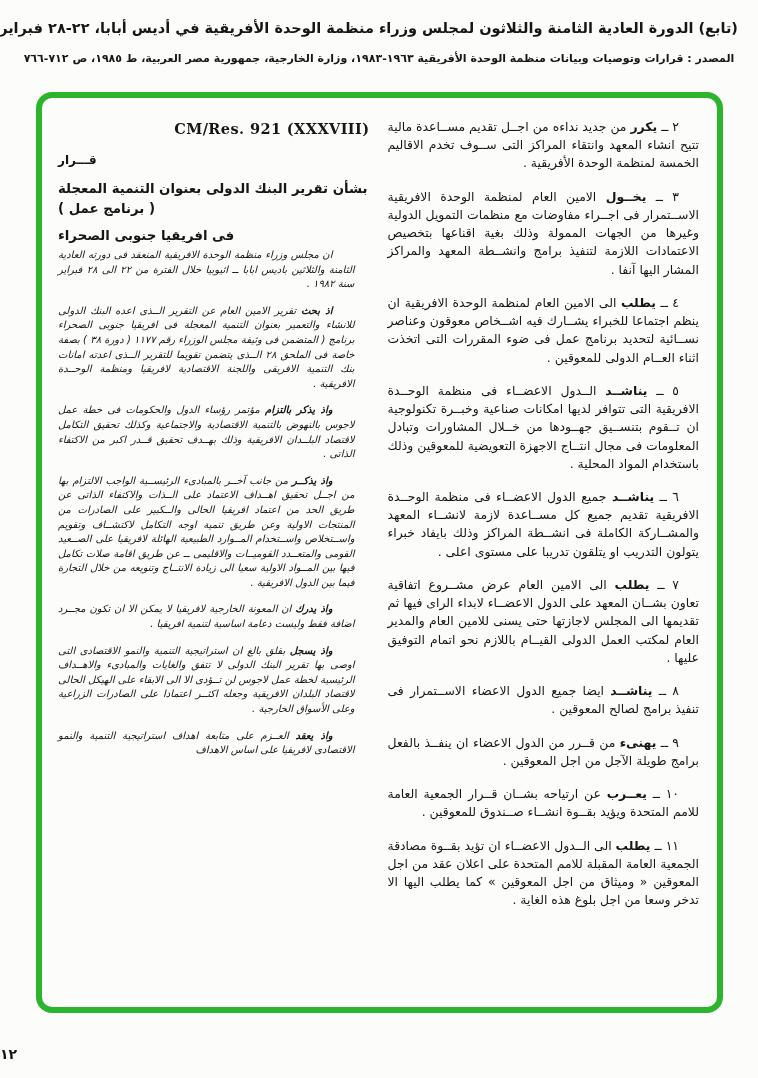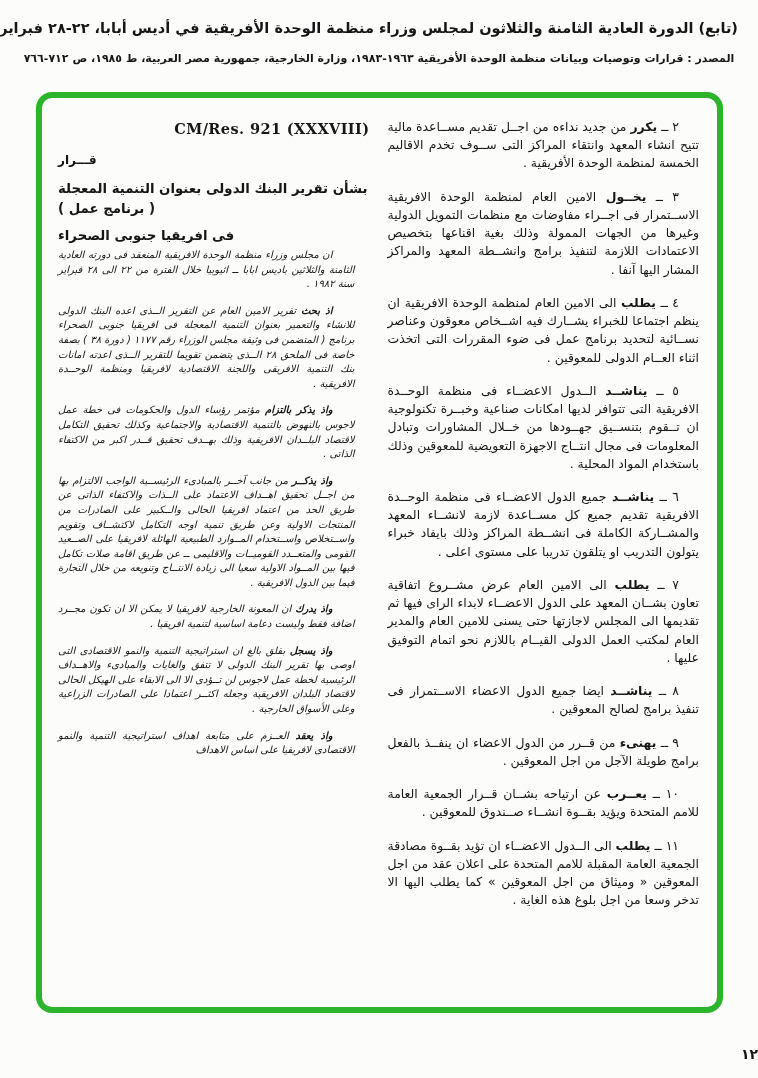--- a/index.html
+++ b/index.html
@@ -39,21 +39,21 @@
   .t-word{text-align:left;font-weight:bold;font-size:12px;margin:6px 0 14px 0;letter-spacing:2px;}
   .t-line{text-align:left;font-weight:bold;font-size:13.3px;margin:5px 0;}
   .t-gap{margin-bottom:12px;}
   .par{
     font-size:10px;line-height:1.46;text-align:justify;
     text-indent:22px;margin:0 15px 12px 0;font-style:italic;
   }
   .par b{font-weight:bold;}
   .pageno{
     position:absolute;bottom:16px;left:0;right:0;
-    text-align:right;font-weight:bold;font-size:14px;letter-spacing:3px;
+    text-align:left;font-weight:bold;font-size:14px;letter-spacing:3px;
   }
 </style>
 </head>
 <body>
 
 <div class="page">
 
   <div class="header">
     <div class="h1">(تابع) الدورة العادية الثامنة والثلاثون لمجلس وزراء منظمة الوحدة الأفريقية في أديس أبابا، ٢٢-٢٨ فبراير ١٩٨٢</div>
     <div class="h2">المصدر : قرارات وتوصيات وبيانات منظمة الوحدة الأفريقية ١٩٦٣-١٩٨٣، وزارة الخارجية، جمهورية مصر العربية، ط ١٩٨٥، ص ٧١٢-٧٦٦</div>

